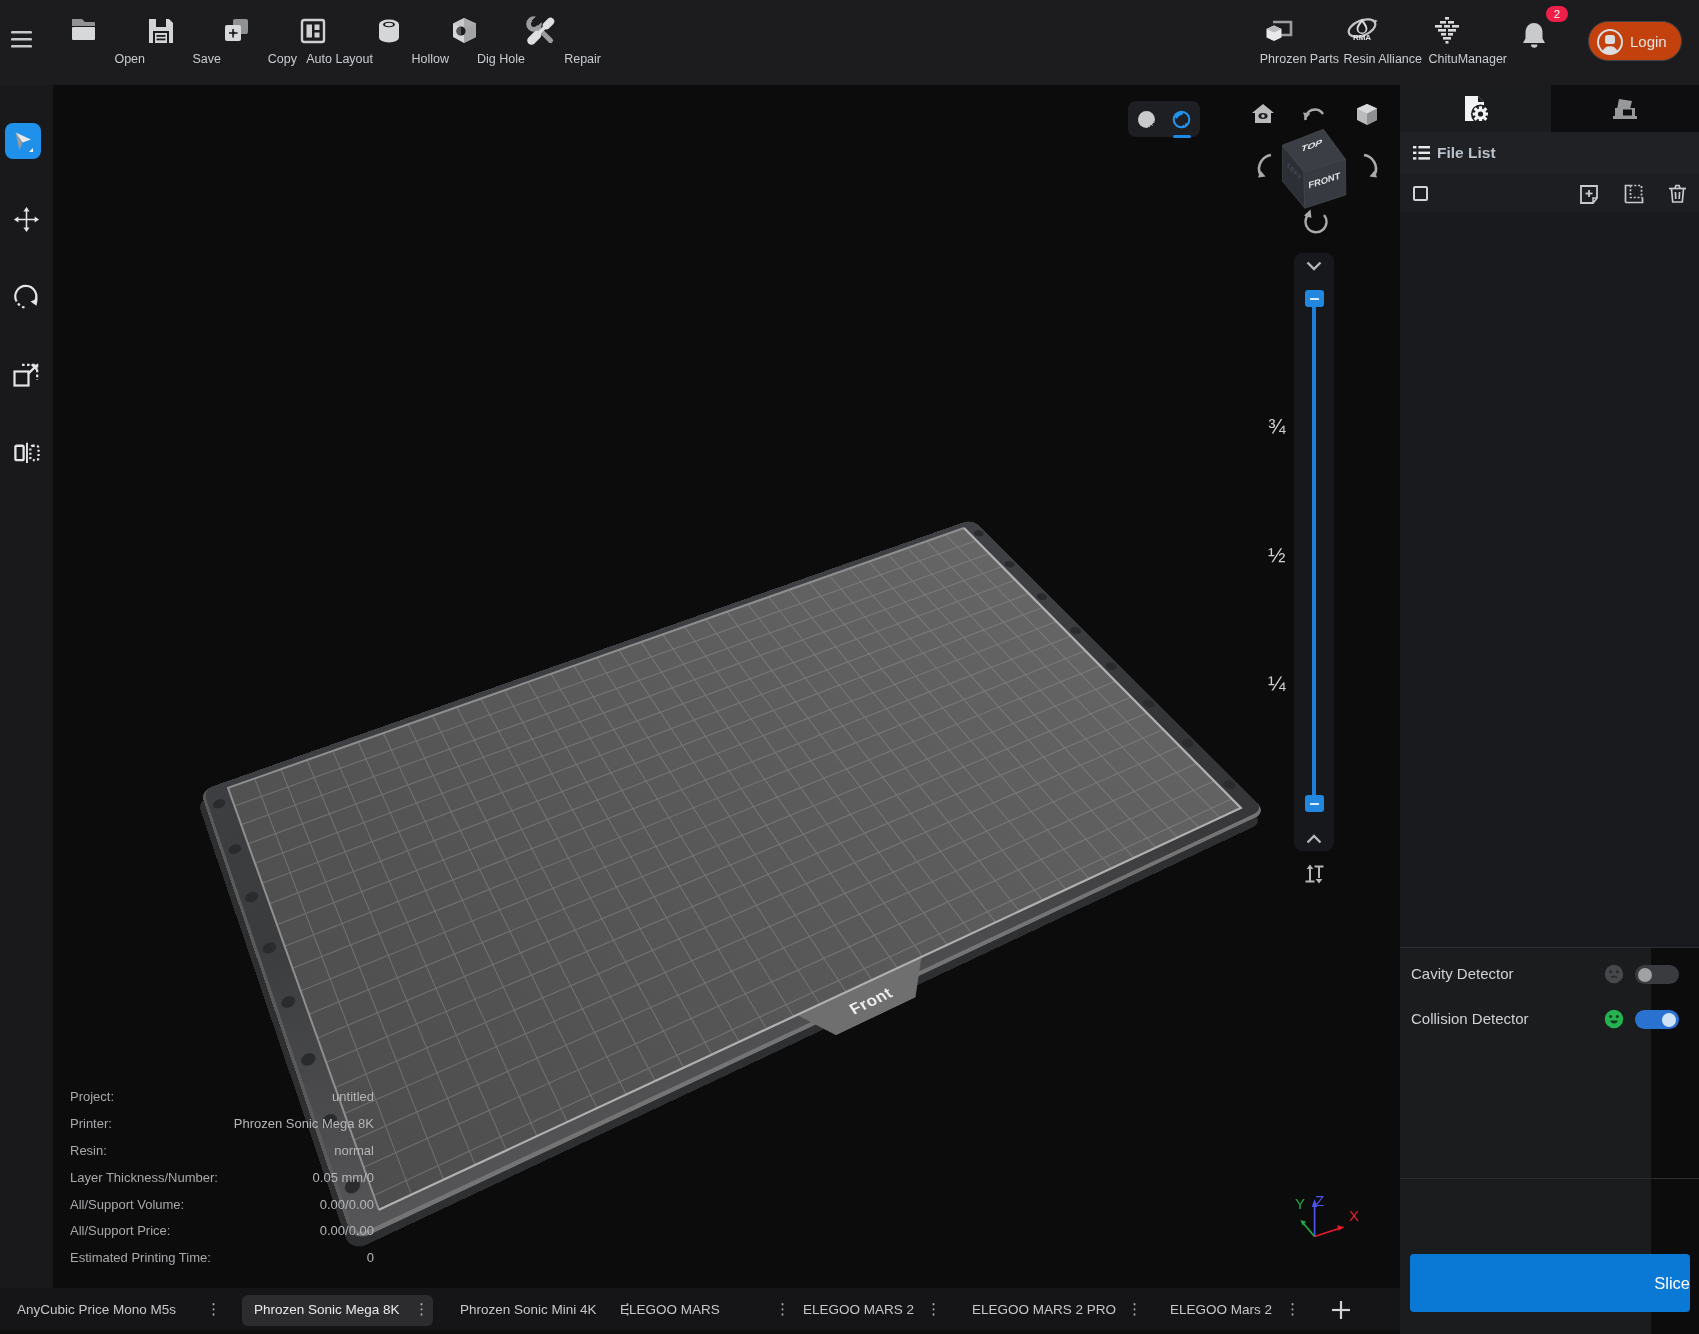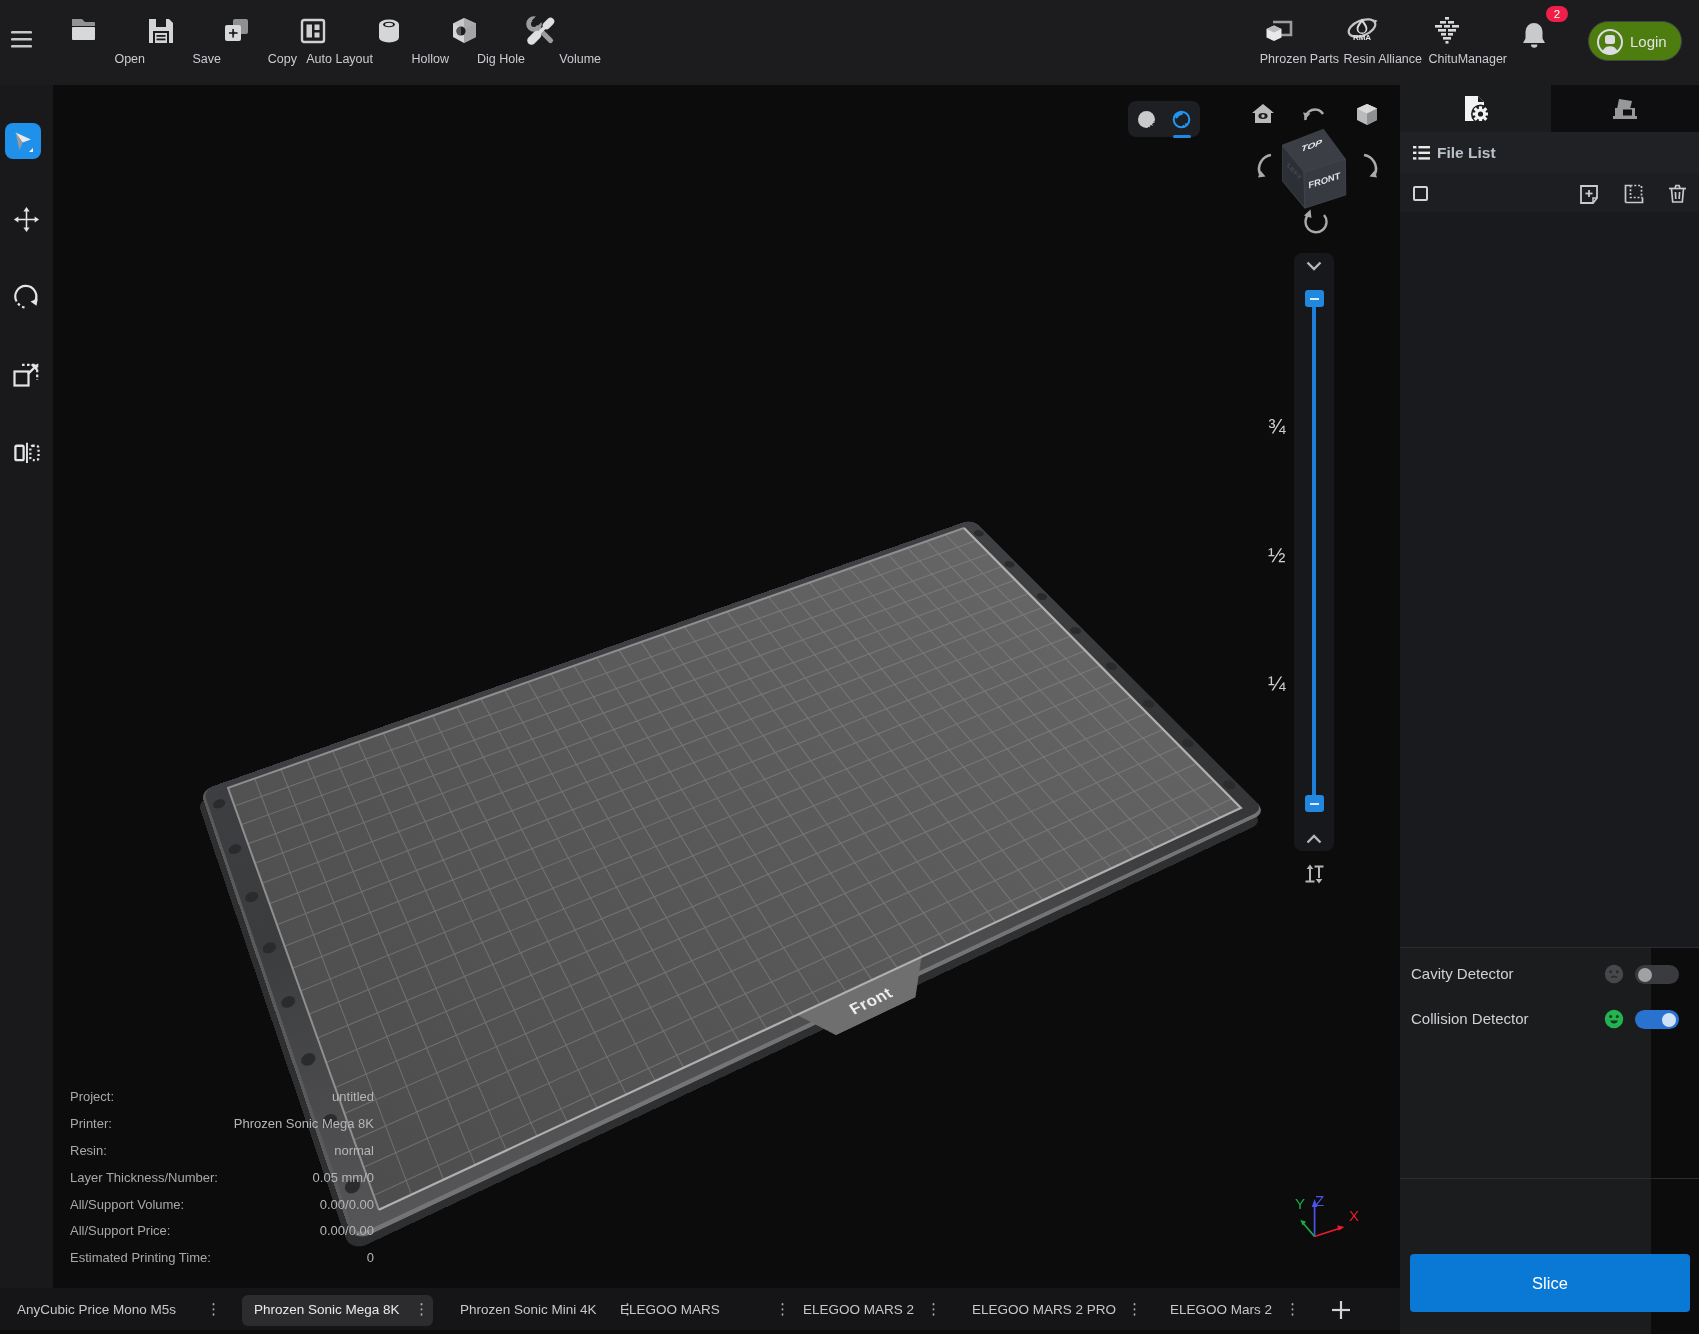--- a/index.html
+++ b/index.html
@@ -315,21 +315,21 @@
   <div class="tblabel" style="left:405px;padding-left:46px;">Dig Hole</div>
 
   <svg class="tbicon" style="left:525px;" viewBox="0 0 32 32">
     <circle cx="9" cy="9" r="5.4" fill="none" stroke="#9b9c9e" stroke-width="4.8"></circle>
     <rect fill="#1c1c1e" x="8.5" y="1.5" width="8" height="8" transform="rotate(45 12.5 5.5)"></rect>
     <line x1="13" y1="13" x2="25.5" y2="25.5" stroke="#9b9c9e" stroke-width="5.2" stroke-linecap="round"></line>
     <line x1="25.5" y1="6.5" x2="21.5" y2="10.5" stroke="#dedfe1" stroke-width="7.5" stroke-linecap="round"></line>
     <line x1="21.5" y1="10.5" x2="12.5" y2="19.5" stroke="#dedfe1" stroke-width="3.6"></line>
     <line x1="12" y1="20" x2="6.5" y2="25.5" stroke="#dedfe1" stroke-width="8.5" stroke-linecap="round"></line>
   </svg>
-  <div class="tblabel" style="left:481px;">Volume</div>
+  <div class="tblabel" style="left:481px;">Repair</div>
 
   <svg class="tbicon" style="left:1263px;" viewBox="0 0 32 32">
     <path fill="none" stroke="#9b9c9e" stroke-width="2.6" d="M10 7 h18 v13 h-10"></path>
     <path fill="#e8e8ea" d="M11 10.5 18.5 14 18.5 22.5 11 26 3.5 22.5 3.5 14z"></path>
     <path fill="#b9babc" d="M11 10.5 18.5 14 11 17.5 3.5 14z"></path>
   </svg>
   <div class="tblabel" style="left:1219px;">Phrozen Parts</div>
 
   <svg class="tbicon" style="left:1346px;" viewBox="0 0 32 32">
     <ellipse cx="16" cy="13" rx="14" ry="7.5" fill="none" stroke="#c3c4c6" stroke-width="2.2" transform="rotate(-22 16 13)"></ellipse>
@@ -357,21 +357,21 @@
     </g>
   </svg>
   <div class="tblabel" style="left:1387px;">ChituManager</div>
 
   <svg class="abs" style="left:1521px; top:21px;" width="26" height="30" viewBox="0 0 26 30">
     <path fill="#c9cacc" d="M13 2 a8.5 8.5 0 0 1 8.5 8.5 v7 l2.5 4.5 H2 l2.5-4.5 v-7 A8.5 8.5 0 0 1 13 2z"></path>
     <path fill="#c9cacc" d="M10 23.5 a3.2 3.2 0 0 0 6.4 0z"></path>
   </svg>
   <div class="abs" style="left:1546px; top:6px; width:22px; height:16px; background:#ef1f48; border-radius:8px; color:#fff; font-size:11.5px; text-align:center; line-height:16px;">2</div>
 
-  <div class="abs" style="left:1588px; top:21px; width:94px; height:40px; border:1px solid #414246; border-radius:20px; background:#4d7c0f;">
+  <div class="abs" style="left:1588px; top:21px; width:94px; height:40px; border:1px solid #414246; border-radius:20px; background:#c2410c;">
     <svg class="abs" style="left:7px; top:6px;" width="28" height="28" viewBox="0 0 28 28">
       <circle cx="14" cy="14" r="12" fill="none" stroke="#dcdde0" stroke-width="2"></circle>
       <rect x="9" y="7" width="10" height="9" rx="2.5" fill="#dcdde0"></rect>
       <path fill="#dcdde0" d="M6.5 23.5 a8 8 0 0 1 15 0 a12 12 0 0 1 -15 0z"></path>
     </svg>
     <span class="abs" style="left:41px; top:11px; font-size:15px; color:#e2e3e5;">Login</span>
   </div>
 </div>
 <div id="sidebar">
   <div class="abs" style="left:5px; top:38px; width:36px; height:36px; background:#2091ea; border-radius:8px;">
@@ -496,21 +496,21 @@
     <circle cx="10" cy="10" r="9.2" fill="#25b250"></circle>
     <circle cx="6.7" cy="7.6" r="1.5" fill="#0e3c1c"></circle>
       <circle cx="13.3" cy="7.6" r="1.5" fill="#0e3c1c"></circle>
     <path d="M6.2 11.5 a3.9 3.9 0 0 0 7.6 0z" fill="#0e3c1c"></path>
   </svg>
   <div class="abs" style="left:235px; top:925px; width:44px; height:19px; background:#2a72d0; border-radius:10px;">
     <div class="abs" style="left:27px; top:2.5px; width:14px; height:14px; background:#cfe2f6; border-radius:50%;"></div>
   </div>
 
   <div class="abs" style="left:0; top:1093px; width:299px; height:1px; background:#2c2d30;"></div>
-  <div class="abs" style="left:10px; top:1169px; width:280px; height:58px; background:#0a79d6; border-radius:4px; text-align:center; line-height:58px; font-size:16.5px; color:#ffffff;">Slice</div>
+  <div class="abs" style="left:10px; top:1169px; width:280px; height:58px; background:#0a79d6; border-radius:4px; text-align:right; line-height:58px; font-size:16.5px; color:#ffffff;">Slice</div>
 </div>
 <div id="bottombar">
   <span class="btab" style="left:17px;">AnyCubic Price Mono M5s</span>
     <span class="bdots" style="left:206px;">⋮</span>
   <div class="abs" style="left:242px; top:7px; width:191px; height:31px; background:#2c2c2f; border-radius:6px;"></div>
   <span class="btab" style="left:254px; color:#e8e9eb;">Phrozen Sonic Mega 8K</span>
     <span class="bdots" style="left:414px;">⋮</span>
   <span class="btab" style="left:460px;">Phrozen Sonic Mini 4K</span>
     <span class="bdots" style="left:620px;">⋮</span>
   <span class="btab" style="left:620px;">ELEGOO MARS</span>

